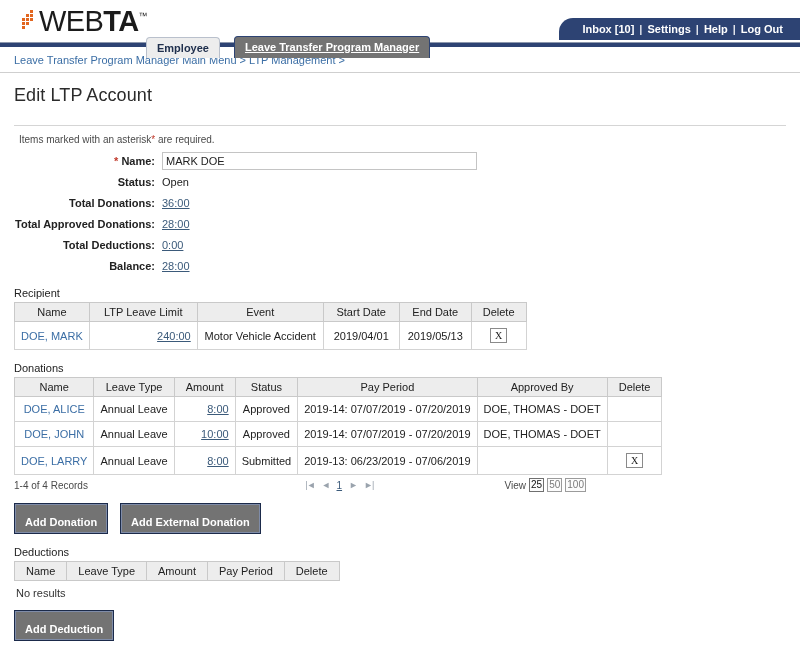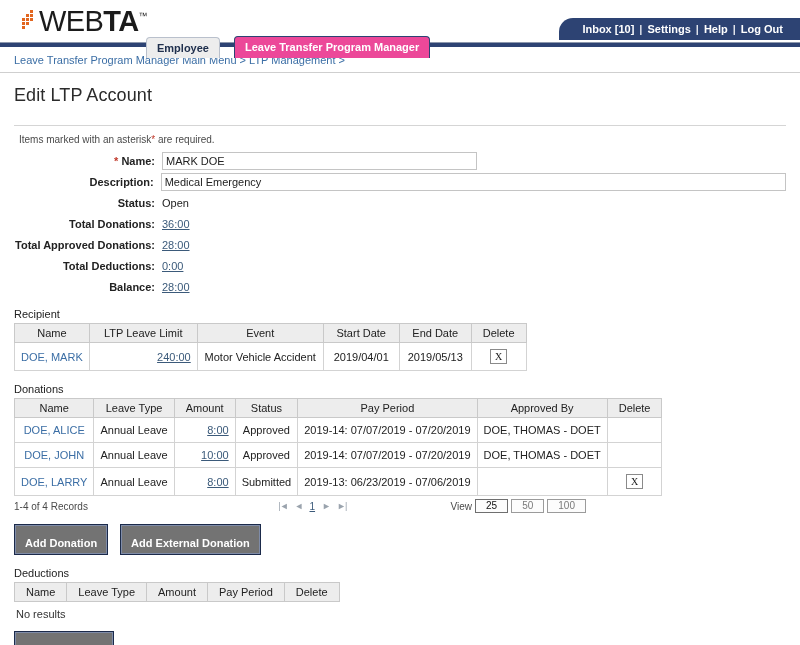--- a/index.html
+++ b/index.html
@@ -88,24 +88,25 @@
     user-select: none;
   }
   .tab.inactive {
     background: #ededed;
     color: #20304d;
     border: 1px solid #b9c0cc;
     border-bottom: none;
     padding-bottom: 3px;
   }
   .tab.active {
-    background: #ec4899;
+    background: #737373;
     color: #ffffff;
     border: 1px solid #2d4373;
     border-bottom: none;
+    text-decoration: underline;
   }
 
   .topnav {
     position: absolute;
     right: 0; top: 18px;
     height: 22px;
     background: #2d4373;
     color: #ffffff;
     font-size: 11px;
     font-weight: bold;
@@ -262,21 +263,21 @@
     cursor: pointer;
   }
   .pager .nav span.arw { cursor: pointer; letter-spacing: -1px; }
   .pager .view {
     display: flex;
     align-items: center;
     gap: 3px;
   }
   .vbtn {
     border: 1px solid #9b9b9b;
-    padding: 0px 10px;
+    padding: 0px 1px;
     font-size: 10px;
     line-height: 12px;
     background: #fcfcfc;
     color: #7a7a7a;
     cursor: pointer;
   }
   .vbtn.sel { color: #111111; border-color: #6f6f6f; font-weight: normal; }
 
   
   .btnrow { display: flex; gap: 12px; margin-top: 11px; }
@@ -352,24 +353,20 @@
 
     <div class="frow">
       <div class="flabel">
         <span class="ast">*</span>
         <span>Name:</span>
       </div>
       <input class="txt" id="name-input" type="text" value="MARK DOE" style="">
     </div>
 
 
-    <div class="frow">
-      <div class="flabel">Description:</div>
-      <input class="txt" id="desc-input" type="text" value="Medical Emergency" style="">
-    </div>
 
     <div class="frow">
       <div class="flabel">Status:</div>
       <div class="fvalue">Open</div>
     </div>
 
     <div class="frow">
       <div class="flabel">Total Donations:</div>
       <div class="fvalue">
         <span class="linkval">36:00</span>

